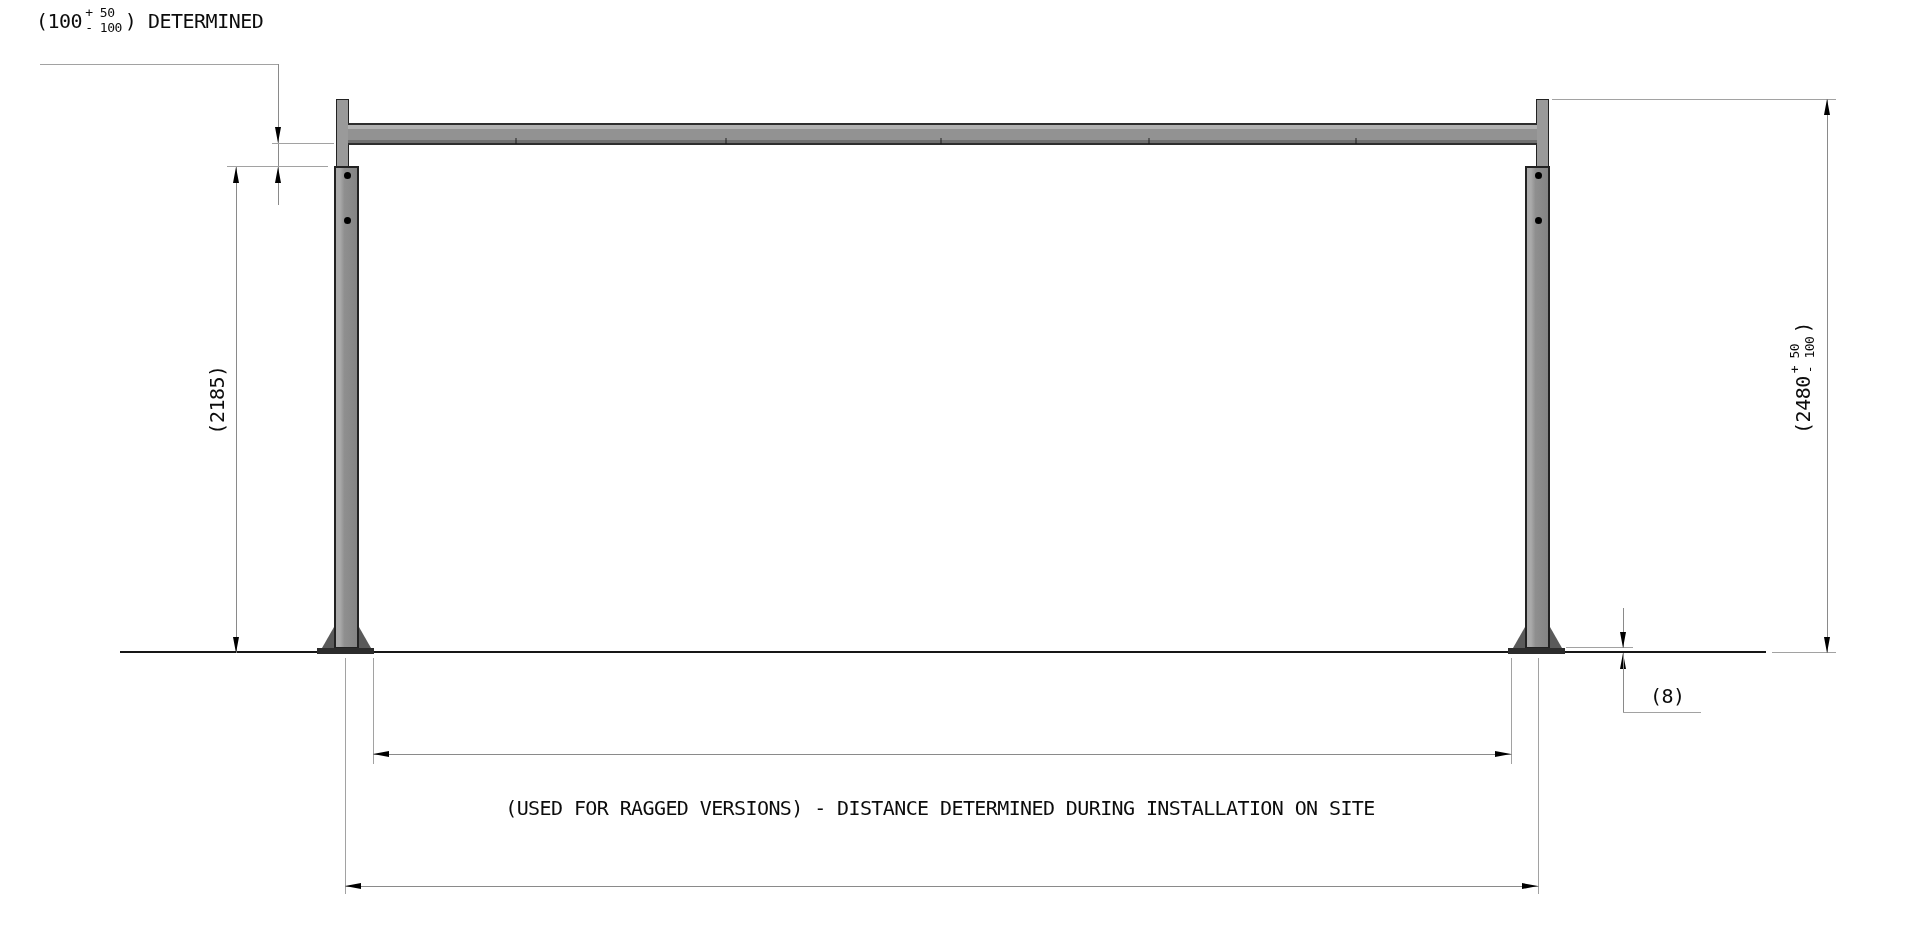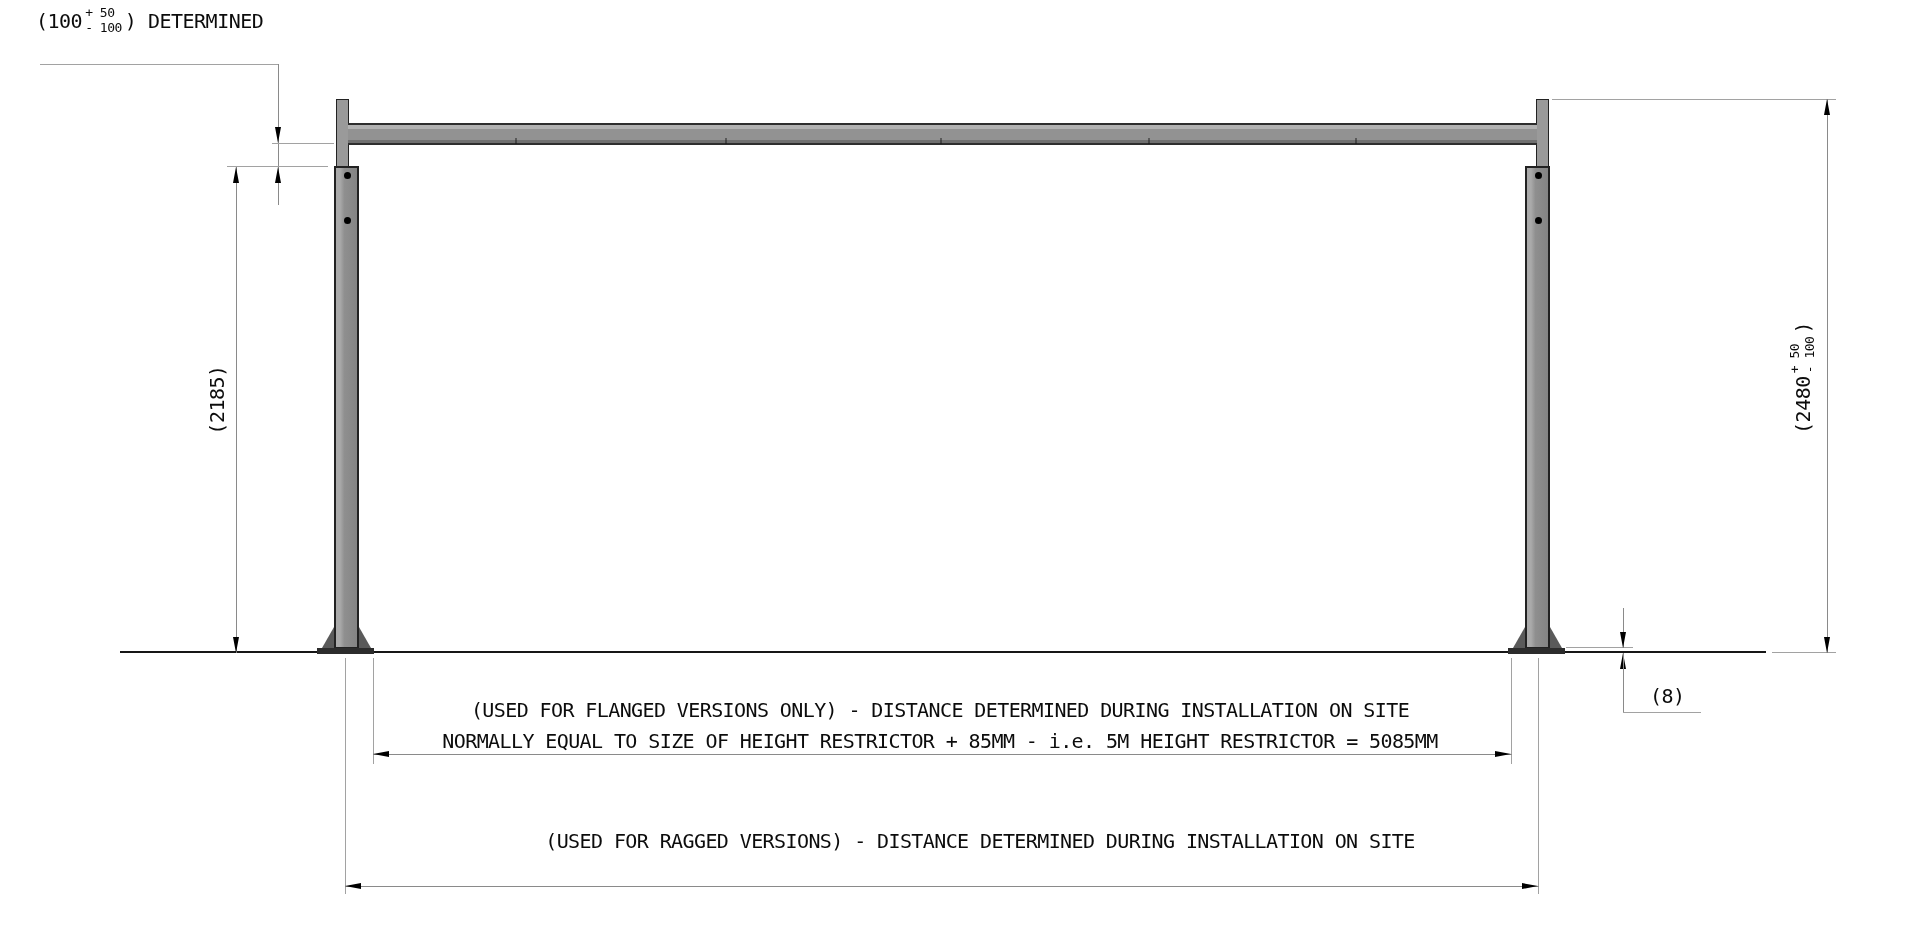--- a/index.html
+++ b/index.html
@@ -124,23 +124,21 @@
   <div class="arr arr-up" style="left:1620px;top:653px;"></div>
   <div class="vline" style="left:1623px;top:653px;height:60px;"></div>
   <div class="hline extline" style="left:1623px;top:712px;width:78px;"></div>
   <div class="dimtext" style="left:1650px;top:684px;">(8)</div>
 
   <div class="vline extline" style="left:373px;top:658px;height:106px;"></div>
   <div class="vline extline" style="left:1511px;top:658px;height:106px;"></div>
   <div class="hline" style="left:373px;top:754px;width:1139px;"></div>
   <div class="arr arr-left" style="left:373px;top:751px;"></div>
   <div class="arr arr-right" style="left:1495px;top:751px;"></div>
-  <div class="note" style="left:940px;top:698px;">(USED FOR FLANGED VERSIONS ONLY) - DISTANCE DETERMINED DURING INSTALLATION ON SITE</div>
-  <div class="note" style="left:940px;top:729px;">NORMALLY EQUAL TO SIZE OF HEIGHT RESTRICTOR + 85MM - i.e. 5M HEIGHT RESTRICTOR = 5085MM</div>
 
   <div class="vline extline" style="left:345px;top:658px;height:236px;"></div>
   <div class="vline extline" style="left:1538px;top:658px;height:236px;"></div>
   <div class="hline" style="left:345px;top:886px;width:1194px;"></div>
   <div class="arr arr-left" style="left:345px;top:883px;"></div>
   <div class="arr arr-right" style="left:1522px;top:883px;"></div>
-  <div class="note" style="left:940px;top:829px;margin-left:40px;">(USED FOR RAGGED VERSIONS) - DISTANCE DETERMINED DURING INSTALLATION ON SITE</div>
+  <div class="note" style="left:940px;top:796px;">(USED FOR RAGGED VERSIONS) - DISTANCE DETERMINED DURING INSTALLATION ON SITE</div>
 
 </div>
 
 </body></html>

